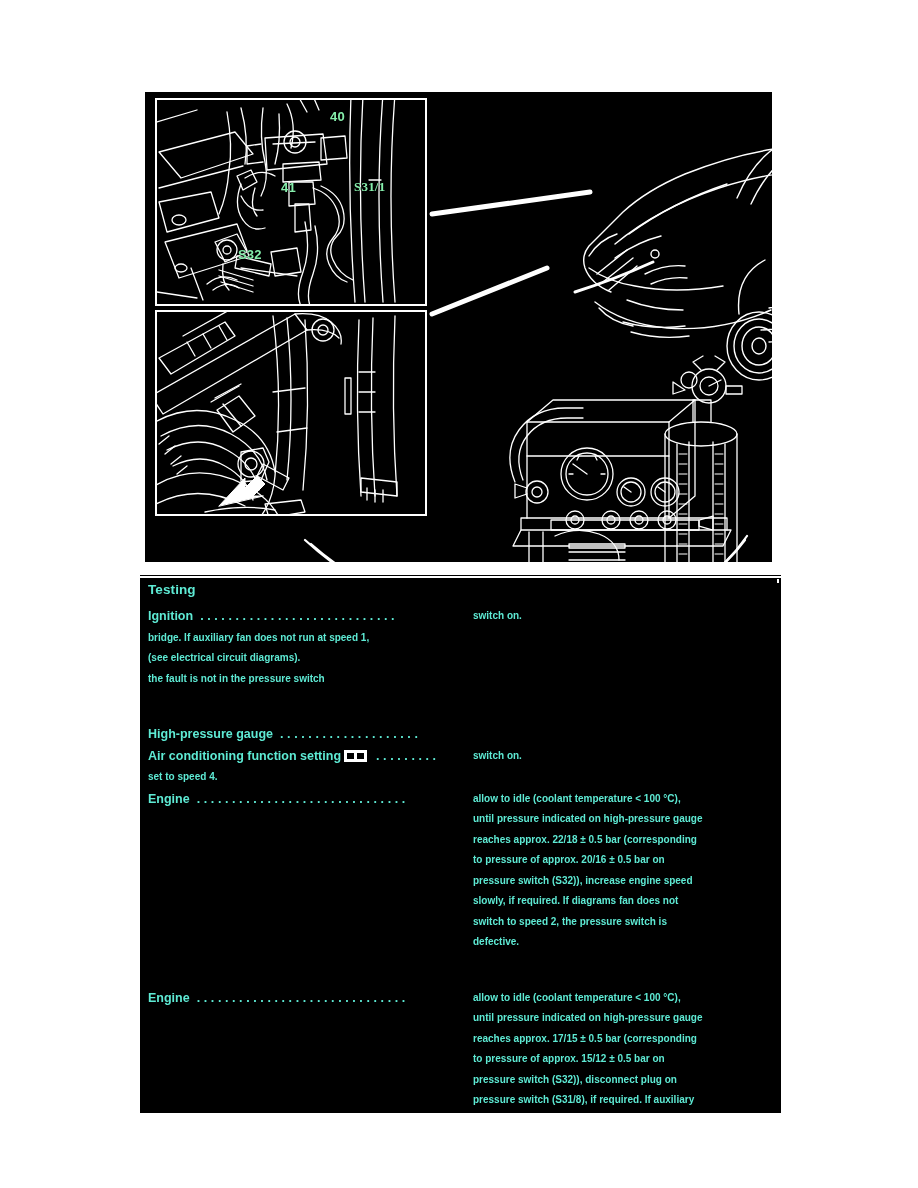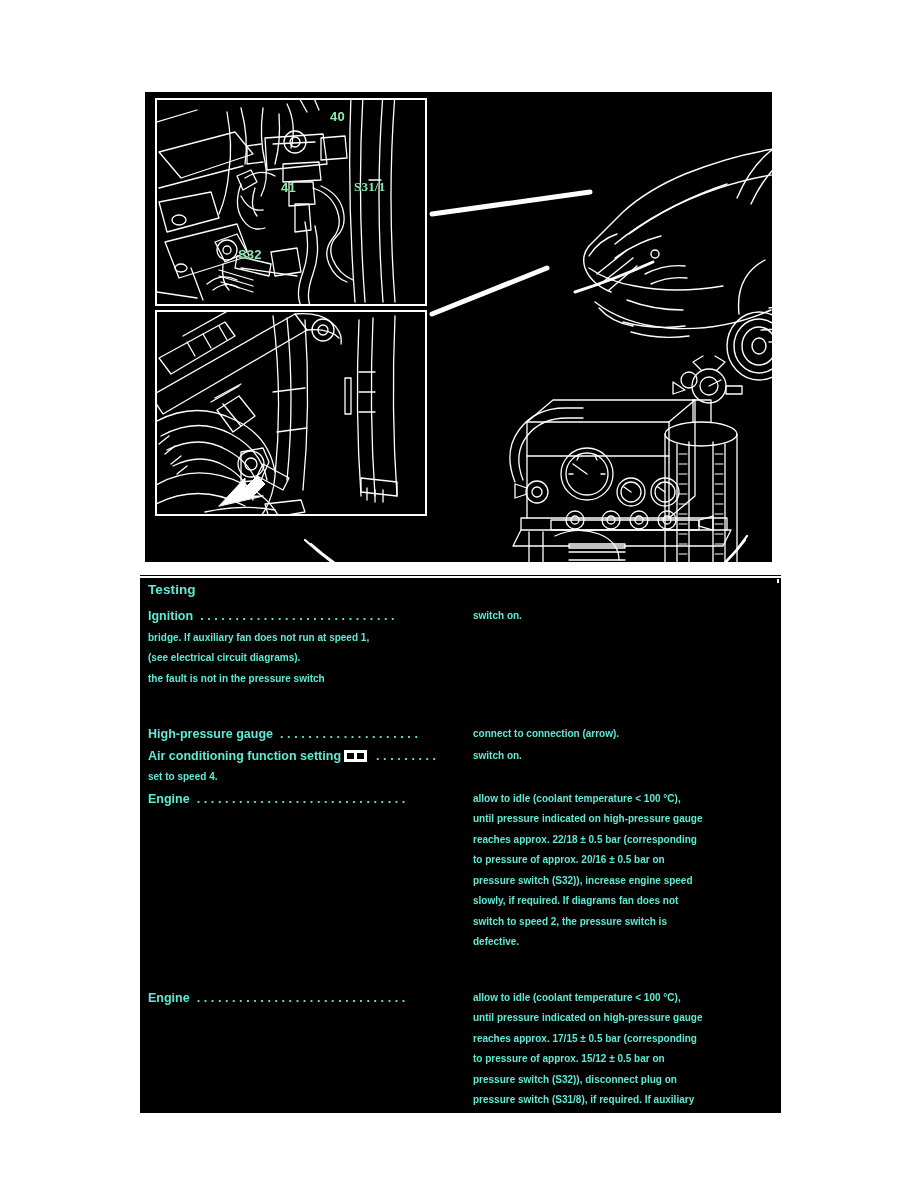--- a/index.html
+++ b/index.html
@@ -445,23 +445,20 @@
         </div>
         <div class="row">
           <div class="row-right">
             <p>bridge. If auxiliary fan does not run at speed 1,</p>
             <p>(see electrical circuit diagrams).</p>
             <p>the fault is not in the pressure switch</p>
           </div>
         </div>
         <div class="row gap-before">
           <div class="row-left"><span class="label-text">High-pressure gauge</span><span class="leader-pad"></span><span class="leader">....................</span></div>
-          <div class="row-right">
-            <p>connect to connection (arrow).</p>
-          </div>
         </div>
         <div class="row">
           <div class="row-left"><span class="label-text">Air conditioning function setting</span><span class="ac-icon"><i class="a"></i><i class="b"></i></span><span class="leader-pad"></span><span class="leader">.........</span></div>
           <div class="row-right">
             <p>switch on.</p>
           </div>
         </div>
         <div class="row">
           <div class="row-right">
             <p>set to speed 4.</p>

